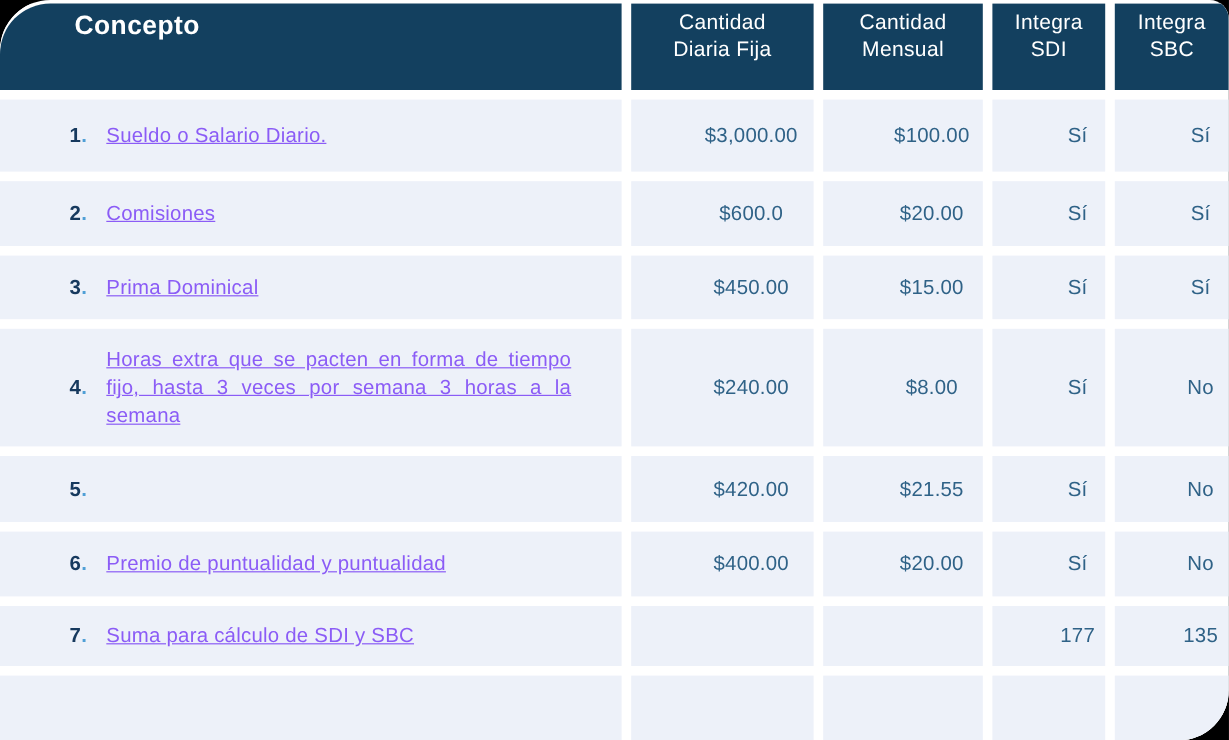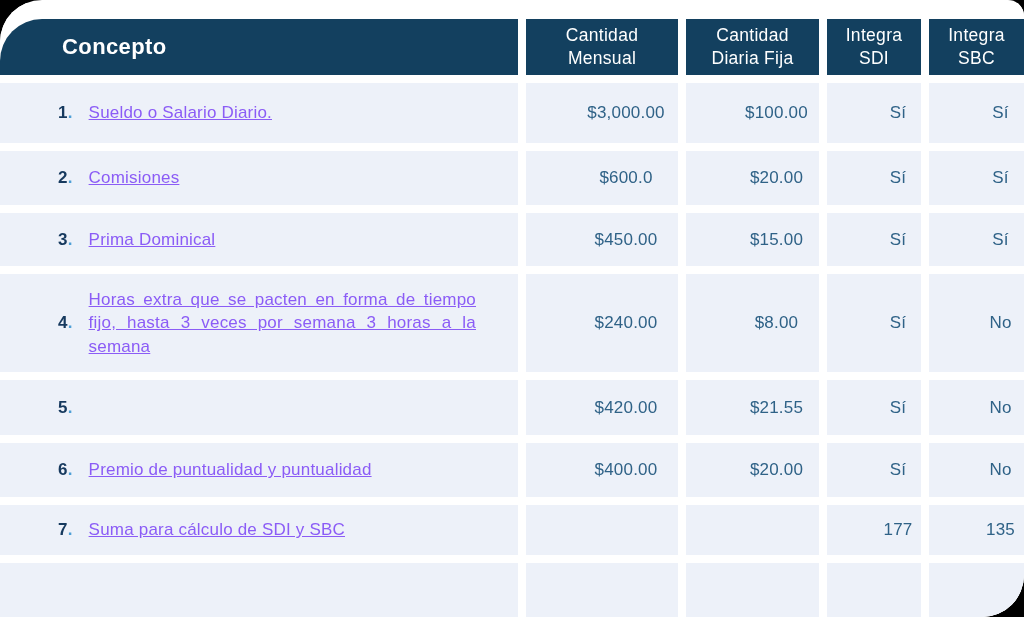--- a/index.html
+++ b/index.html
@@ -25,30 +25,29 @@
     grid-template-columns: 518px 152px 133px 94px 95px;
     grid-template-rows: 72px 60px 54px 53px 98px 55px 54px 50px 54px;
     column-gap: 8px;
     row-gap: 8px;
     background: #ffffff;
   }
   .th {
     background: #13405F;
     color: #ffffff;
     display: flex;
-    align-items: center;
+    align-items: flex-start;
     justify-content: center;
     text-align: center;
     font-size: 17.5px;
     font-weight: 500;
     line-height: 1.3;
     letter-spacing: 0.3px;
     padding: 4px 14px;
     box-sizing: border-box;
-    margin-top: 16px;
   }
   .th.concept-head {
     justify-content: flex-start;
     text-align: left;
     border-top-left-radius: 42px;
     font-size: 22px;
     font-weight: 700;
     letter-spacing: 0.4px;
     padding-left: 62px;
   }
@@ -91,24 +90,24 @@
 </head>
 <body>
 
 <div class="card">
   <div class="grid">
 
     <div class="th concept-head">
       <span>Concepto</span>
     </div>
     <div class="th">
-      <span>Cantidad Mensual</span>
+      <span>Cantidad Diaria Fija</span>
     </div>
     <div class="th">
-      <span>Cantidad Diaria Fija</span>
+      <span>Cantidad Mensual</span>
     </div>
     <div class="th">
       <span>Integra SDI</span>
     </div>
     <div class="th">
       <span>Integra SBC</span>
     </div>
 
     <div class="td concept">
       <span class="num">1</span>

